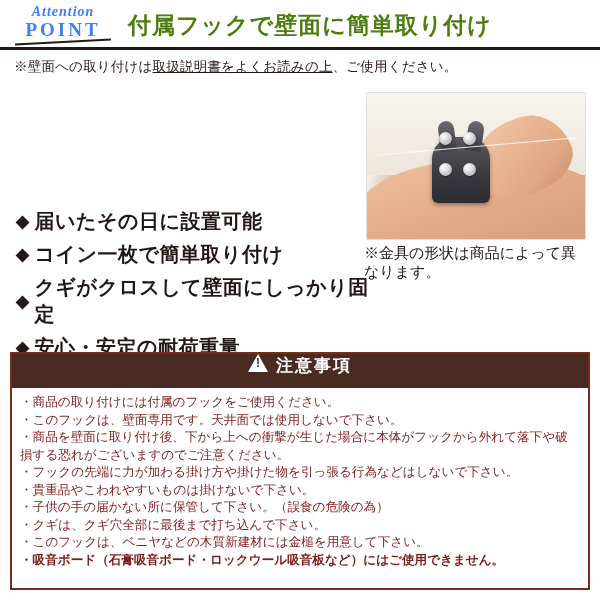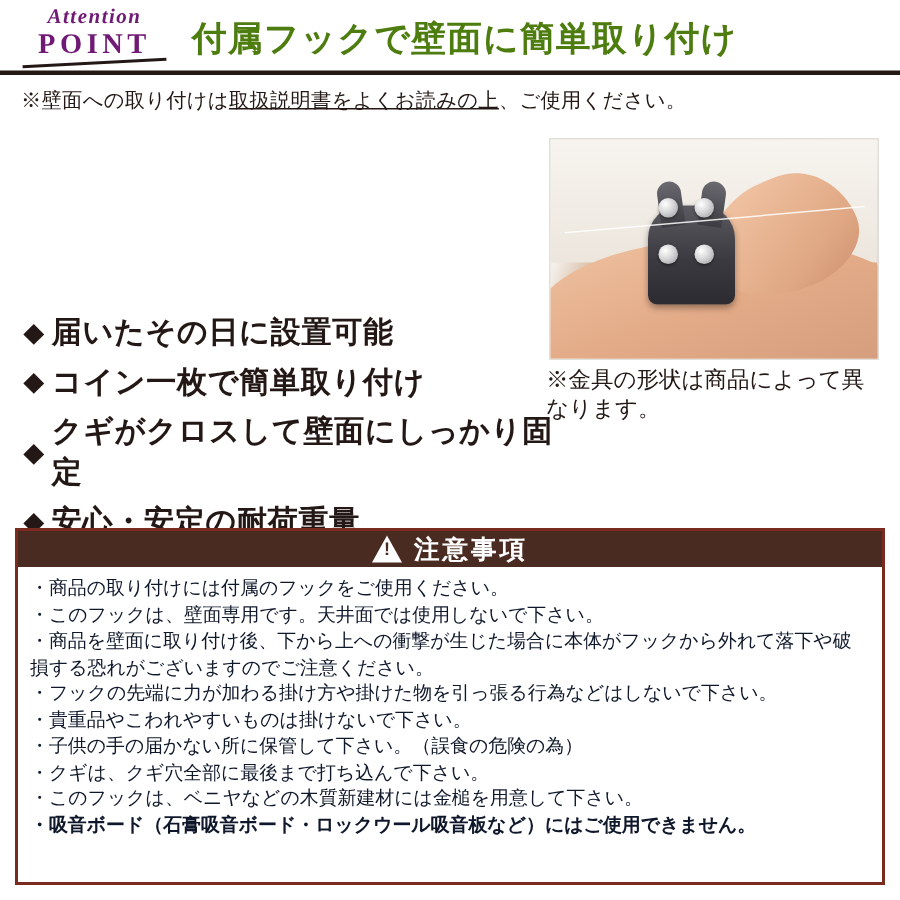--- a/index.html
+++ b/index.html
@@ -28,21 +28,21 @@
     border-bottom: 3px solid #231815;
     box-sizing: border-box;
   }
   .attention-point {
     position: absolute;
     left: 8px;
     top: 4px;
     width: 110px;
     text-align: center;
     font-family: "Liberation Serif", serif;
-    color: #701a75;
+    color: #3b82f6;
   }
   .attention-point .ap-line1 {
     font-size: 14px;
     font-style: italic;
     letter-spacing: 1px;
     font-weight: bold;
     line-height: 16px;
   }
   .attention-point .ap-line2 {
     font-size: 19px;
@@ -218,24 +218,23 @@
     left: 10px;
     top: 352px;
     width: 580px;
     height: 238px;
     border: 2px solid #7a2a1e;
     box-sizing: border-box;
     background: #ffffff;
   }
   .caution-head {
     position: relative;
-    height: 24px;
+    height: 34px;
     background: #4a2b22;
     display: flex;
-    align-items: center;
     justify-content: center;
   }
   .caution-head .warn-tri {
     width: 0;
     height: 0;
     border-left: 10px solid transparent;
     border-right: 10px solid transparent;
     border-bottom: 18px solid #ffffff;
     position: relative;
     margin-right: 8px;
@@ -258,21 +257,21 @@
     font-weight: bold;
     letter-spacing: 2px;
   }
   .caution-list {
     padding: 6px 8px 0 8px;
   }
   .caution-item {
     font-size: 12.6px;
     line-height: 17.5px;
     letter-spacing: 0;
-    color: #0f172a;
+    color: #7f1d1d;
     margin-bottom: 0;
   }
   .caution-item.bold {
     font-weight: bold;
   }
 </style>
 </head>
 <body>
 
 <div class="page">

